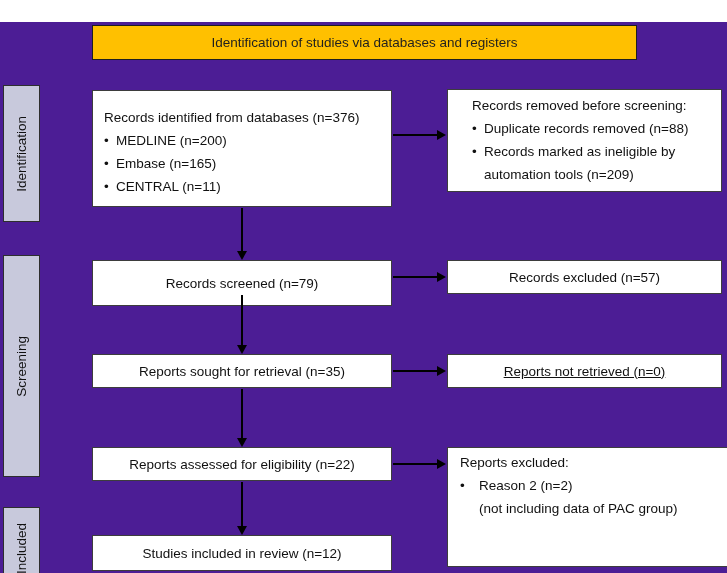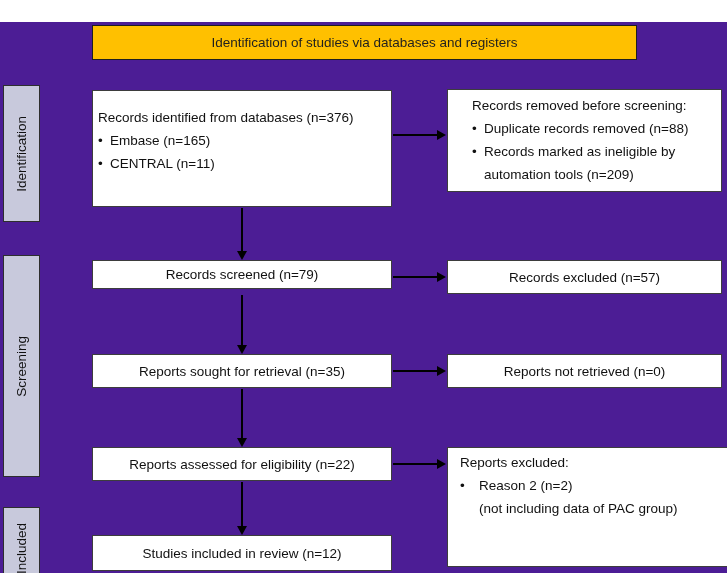--- a/index.html
+++ b/index.html
@@ -45,26 +45,26 @@
     writing-mode:vertical-rl;
     transform:rotate(180deg);
     font-size:13.5px;
     white-space:nowrap;
     color:#111;
   }
   .stage-identification{top:63px;height:137px;}
   .stage-screening{top:233px;height:222px;}
   .stage-included{top:485px;height:83px;}
 
-  .box-identified{left:92px;top:68px;width:300px;height:117px;padding:15px 8px 0 5px;}
+  .box-identified{left:92px;top:68px;width:300px;height:117px;padding:15px 8px 0 11px;}
   .box-removed{left:447px;top:67px;width:275px;height:103px;padding:4px 6px 0 24px;}
-  .box-screened{left:92px;top:238px;width:300px;height:29px;text-align:center;}
+  .box-screened{left:92px;top:238px;width:300px;height:46px;text-align:center;}
   .box-records-excluded{left:447px;top:238px;width:275px;height:34px;}
   .box-sought{left:92px;top:332px;width:300px;height:34px;}
-  .box-not-retrieved{left:447px;top:332px;width:275px;height:34px;}
+  .box-not-retrieved{left:447px;top:332px;width:275px;height:34px;text-decoration:underline;}
   .box-assessed{left:92px;top:425px;width:300px;height:34px;}
   .box-reports-excluded{left:447px;top:425px;width:292px;height:120px;padding:3px 6px 0 12px;}
   .box-included{left:92px;top:513px;width:300px;height:36px;}
 
   ul.blist{list-style:none;margin:0;padding:0;}
   .indent1{margin-left:13px;}
   .indent2{margin-left:12px;}
   ul.blist li{position:relative;padding-left:12px;}
   ul.blist li::before{content:"\2022";position:absolute;left:0;top:0;}
   ul.blist2 li{padding-left:19px;}
@@ -108,20 +108,21 @@
   <div class="stage stage-screening">
     <span>Screening</span>
   </div>
   <div class="stage stage-included">
     <span>Included</span>
   </div>
 
   <div class="box box-identified">
     <div>Records identified from databases (n=376)</div>
     <ul class="blist indent1">
+      <li>MEDLINE (n=200)</li>
       <li>Embase (n=165)</li>
       <li>CENTRAL (n=11)</li>
     </ul>
   </div>
 
   <div class="box box-removed">
     <div>Records removed before screening:</div>
     <ul class="blist indent2">
       <li>Duplicate records removed (n=88)</li>
       <li>Records marked as ineligible by automation tools (n=209)</li>

